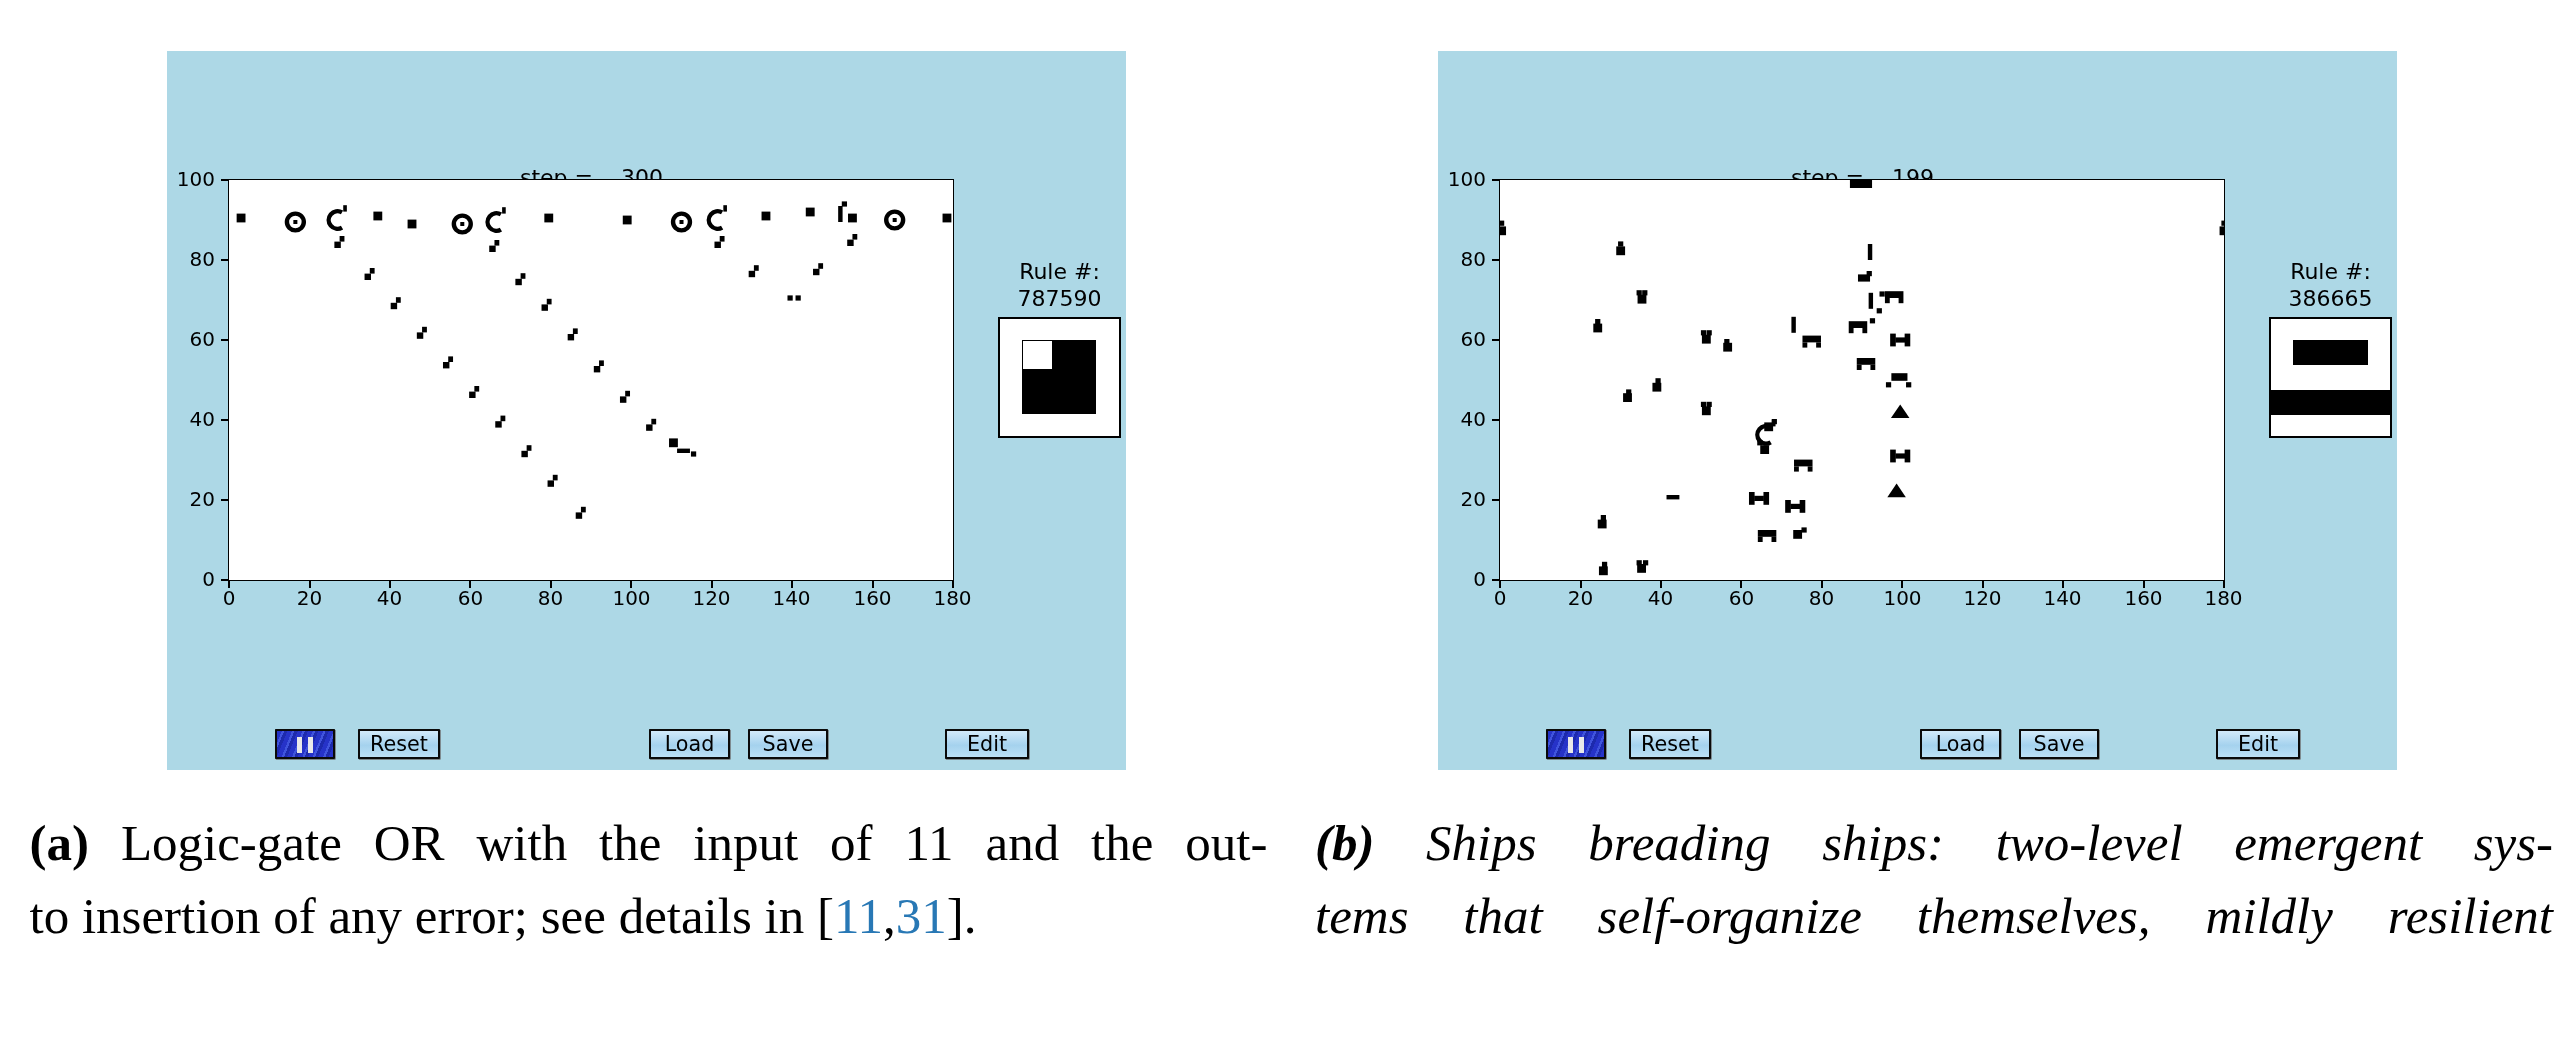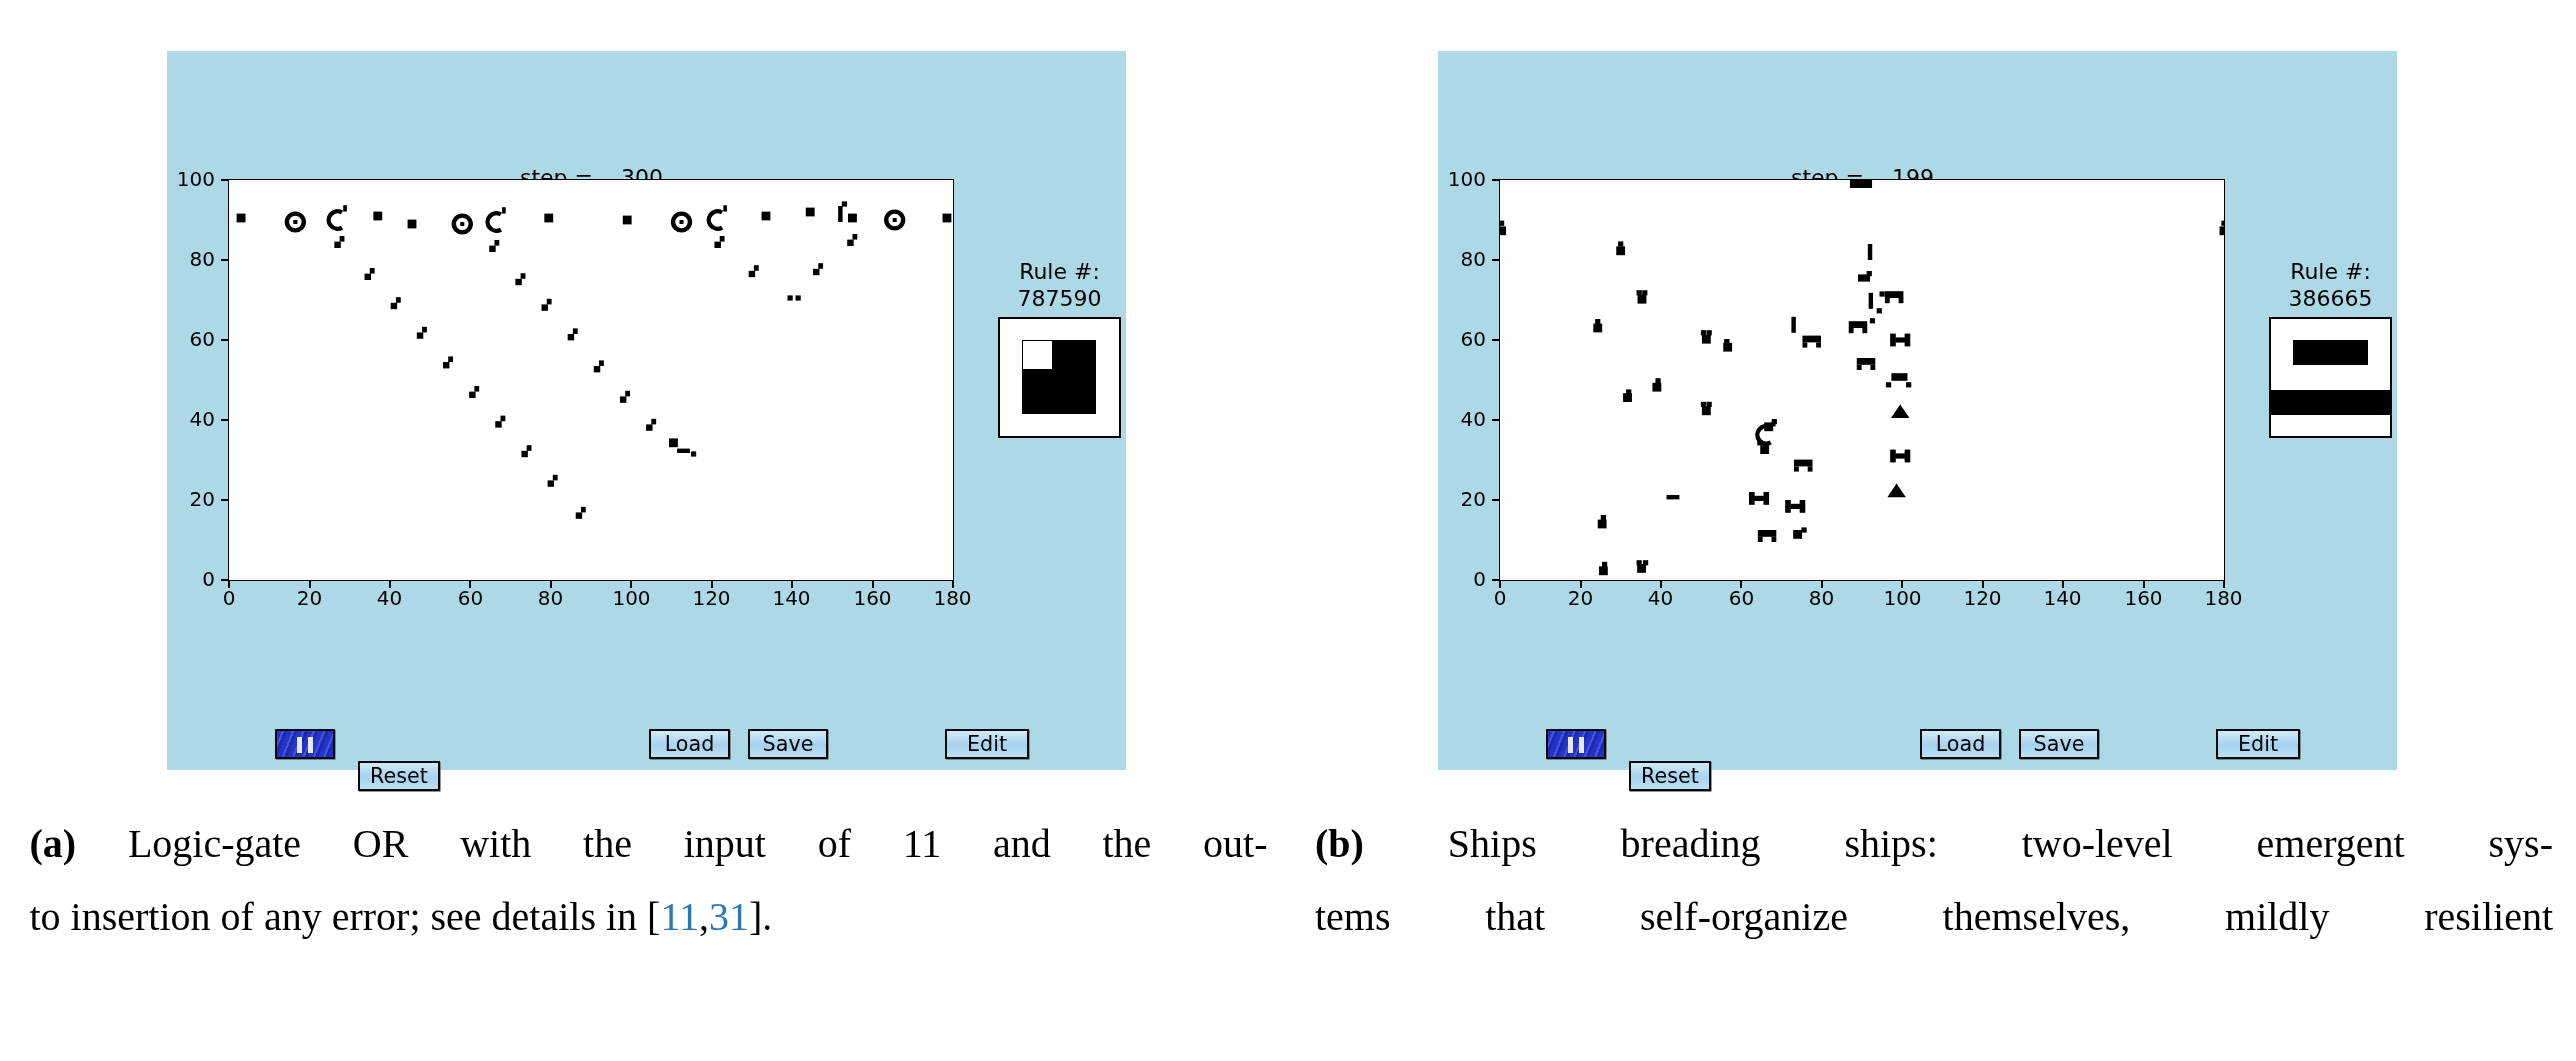--- a/index.html
+++ b/index.html
@@ -29,28 +29,28 @@
   .ri-bar{position:absolute;left:22px;top:20.7px;width:75px;height:25px;background:#000;}
   .ri-band{position:absolute;left:0;top:71px;width:119px;height:25px;background:#000;}
 
   .btn{position:absolute;top:678px;height:29.5px;box-sizing:border-box;border:2.2px solid #0a0a0a;
        background:linear-gradient(180deg,#d2eafa 0%,#a5d2ee 55%,#bce0f5 100%);
        font-family:"DejaVu Sans",sans-serif;font-size:20.7px;color:#000;padding:0;
        border-radius:0.7px;box-shadow:0.7px 0.7px 0 #6b6b6b;cursor:pointer;}
   .b-pause{left:108px;width:60px;
        background:repeating-linear-gradient(112deg,#2633c8 0 4.4px,#4054dd 4.4px 6.6px,#1d2aad 6.6px 9.6px);}
   .b-pause i{display:inline-block;width:5.2px;height:16px;background:#e9e9e9;margin:0 3px;vertical-align:middle;}
-  .b-reset{left:191px;width:82px;margin-top:32px;}
+  .b-reset{left:191px;width:82px;}
   .b-load{left:482px;width:81px;}
   .b-save{left:581px;width:80px;}
   .b-edit{left:778px;width:84px;}
 
   .caption{position:absolute;top:807px;width:1238px;
-           font-family:"Liberation Serif","DejaVu Serif",serif;font-size:40px;line-height:73px;}
-  #cap-a{left:29.5px;} #cap-b{left:1315px;}
+           font-family:"Liberation Serif","DejaVu Serif",serif;font-size:51px;line-height:73px;}
+  #cap-a{left:29.5px;} #cap-b{left:1315px;font-style:italic;}
   .cap-line{text-align:justify;}
   .cap-line.just{text-align-last:justify;}
   .cap-line b{font-weight:bold;}
   .cite{color:#2878b5;cursor:pointer;}
 </style>
 </head>
 <body>
 
 <div class="page">
 

